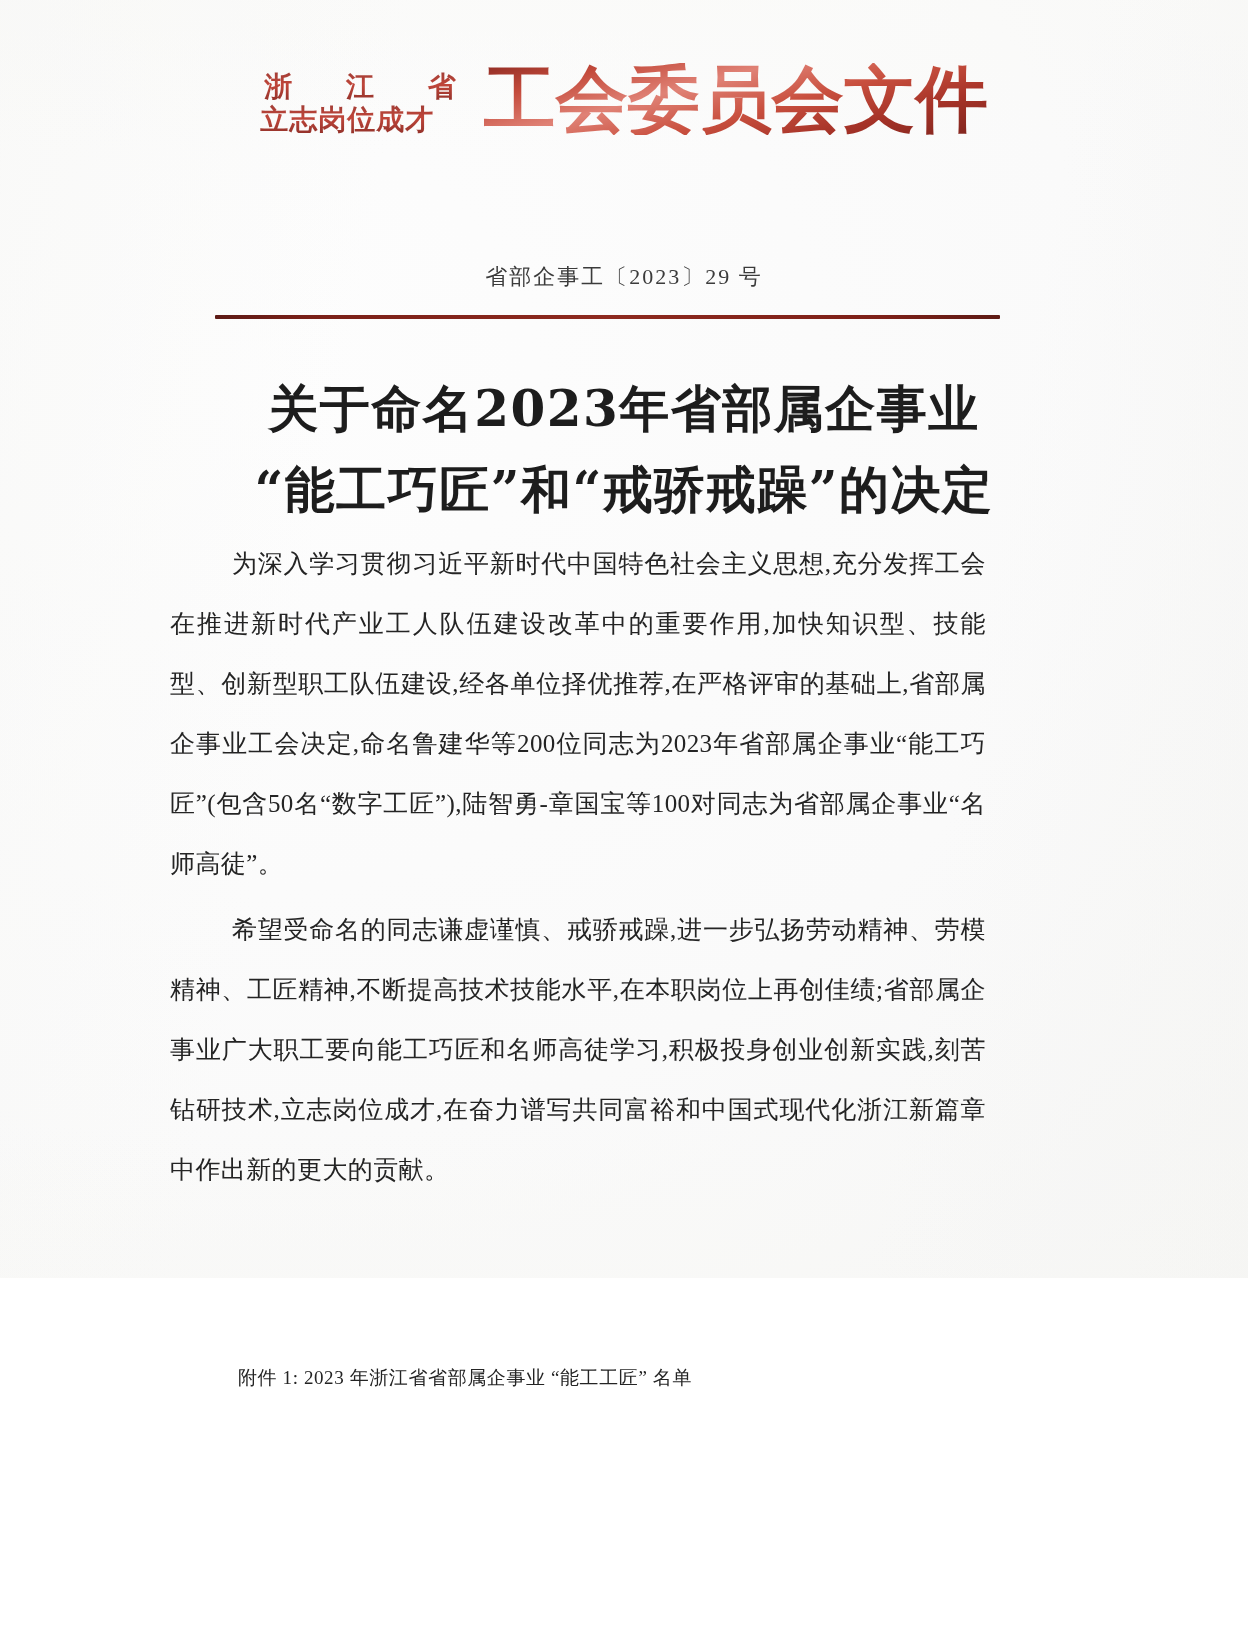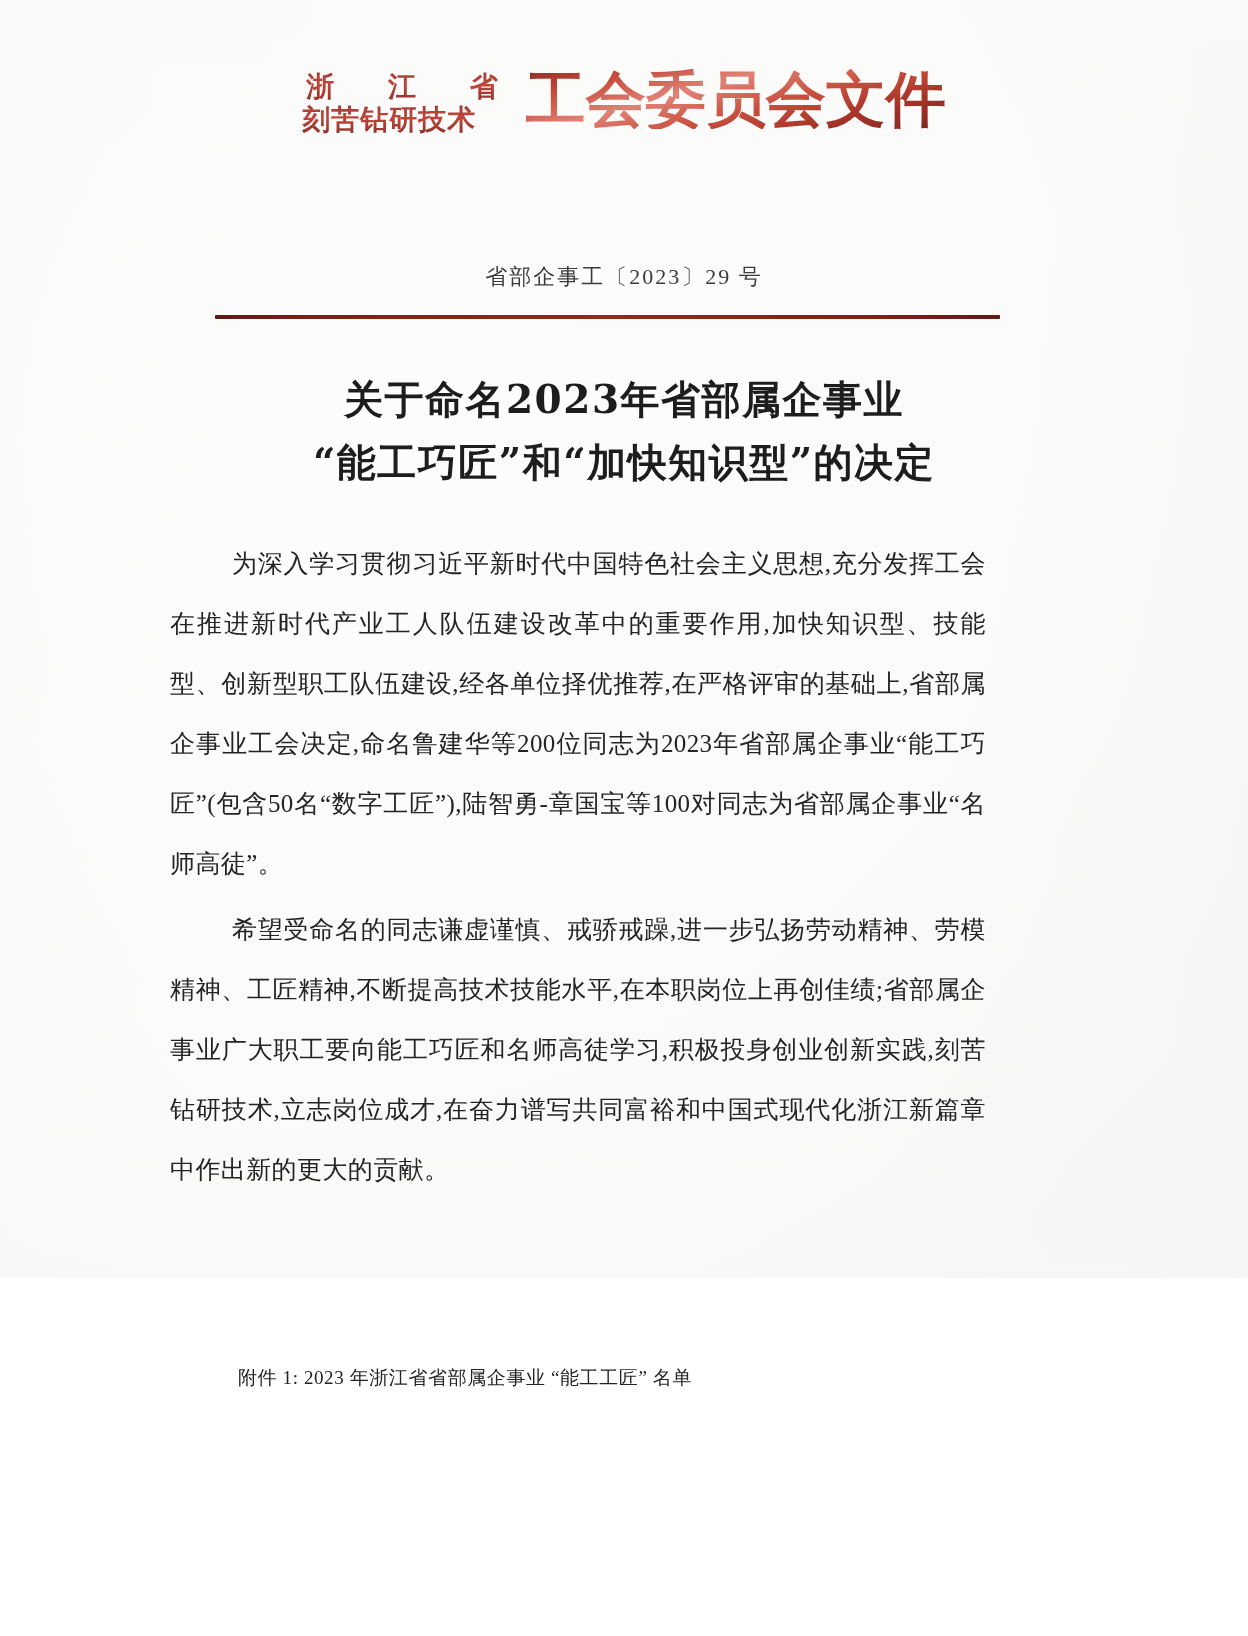--- a/index.html
+++ b/index.html
@@ -79,21 +79,21 @@
     line-height: 1.18;
     color: #b5342c;
     background: linear-gradient(180deg, #9e3c35 0%, #c0463a 45%, #8d2f28 100%);
     -webkit-background-clip: text;
     background-clip: text;
     -webkit-text-fill-color: transparent;
     font-family: "DejaVu Serif", "Liberation Serif", serif;
   }
 
   .lh-main {
-    font-size: 60px;
+    font-size: 72px;
     font-weight: 700;
     line-height: 1;
     letter-spacing: 0px;
     font-family: "DejaVu Serif", "Liberation Serif", serif;
     background: linear-gradient(165deg, #8e2b23 0%, #c44b3c 18%, #e08276 38%, #c9503f 58%, #a63328 78%, #7e241d 100%);
     -webkit-background-clip: text;
     background-clip: text;
     -webkit-text-fill-color: transparent;
     color: #b03a2c;
     margin-left: 2px;
@@ -124,21 +124,21 @@
     border-radius: 1px;
   }
 
   
   .doc-title {
     position: absolute;
     top: 368px;
     left: 0;
     width: 1248px;
     text-align: center;
-    font-size: 39px;
+    font-size: 50px;
     font-weight: 700;
     line-height: 1.62;
     color: #1d1d1d;
     letter-spacing: 1.5px;
     font-family: "DejaVu Serif", "Liberation Serif", serif;
   }
   .doc-title .tline { display: block; }
 
   
   .body-block {
@@ -189,33 +189,33 @@
 </head>
 <body>
 
 <div class="page">
   <div class="scan-tint"></div>
 
   <div class="letterhead">
     <div class="lh-inner">
       <div class="lh-left">
         <div class="lh-left-line1">浙 江 省</div>
-        <div class="lh-left-line2">刻苦钻研技术</div>
+        <div class="lh-left-line2">立志岗位成才</div>
       </div>
       <div class="lh-main">工会委员会文件</div>
     </div>
   </div>
 
   <div class="doc-number">省部企事工〔2023〕29 号</div>
 
   <div class="red-rule"></div>
 
   <div class="doc-title">
     <span class="tline">关于命名2023年省部属企事业</span>
-    <span class="tline">“能工巧匠”和“加快知识型”的决定</span>
+    <span class="tline">“能工巧匠”和“戒骄戒躁”的决定</span>
   </div>
 
   <div class="body-block">
     <p class="para">为深入学习贯彻习近平新时代中国特色社会主义思想,充分发挥工会在推进新时代产业工人队伍建设改革中的重要作用,加快知识型、技能型、创新型职工队伍建设,经各单位择优推荐,在严格评审的基础上,省部属企事业工会决定,命名鲁建华等200位同志为2023年省部属企事业“能工巧匠”(包含50名“数字工匠”),陆智勇-章国宝等100对同志为省部属企事业“名师高徒”。</p>
     <p class="para">希望受命名的同志谦虚谨慎、戒骄戒躁,进一步弘扬劳动精神、劳模精神、工匠精神,不断提高技术技能水平,在本职岗位上再创佳绩;省部属企事业广大职工要向能工巧匠和名师高徒学习,积极投身创业创新实践,刻苦钻研技术,立志岗位成才,在奋力谱写共同富裕和中国式现代化浙江新篇章中作出新的更大的贡献。</p>
   </div>
 
   <div class="attachments">
     <div class="attach-line">附件 1: 2023 年浙江省省部属企事业 “能工工匠” 名单</div>
   </div>

